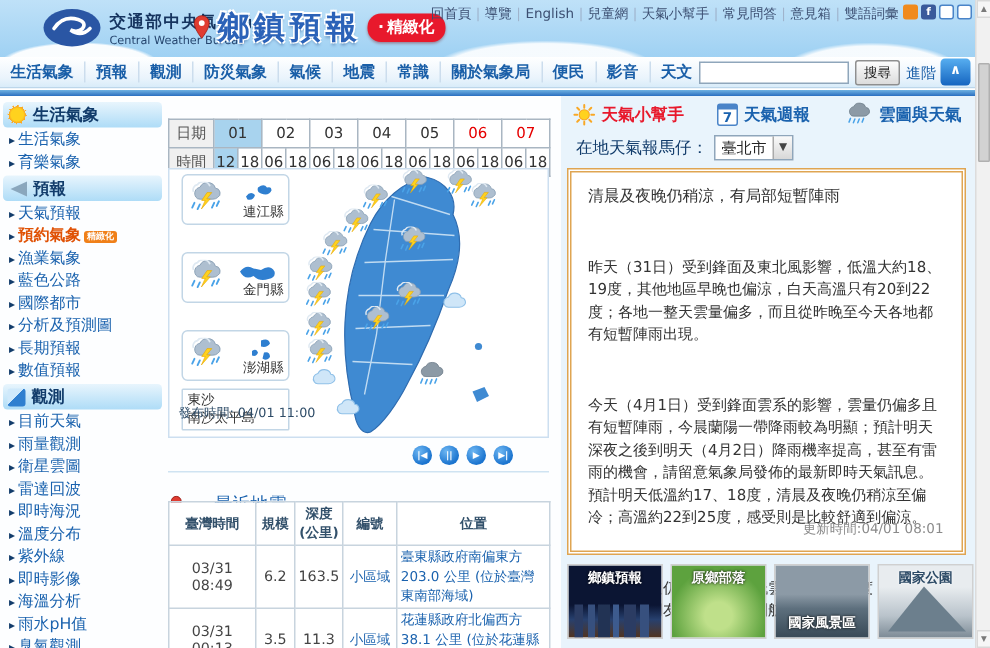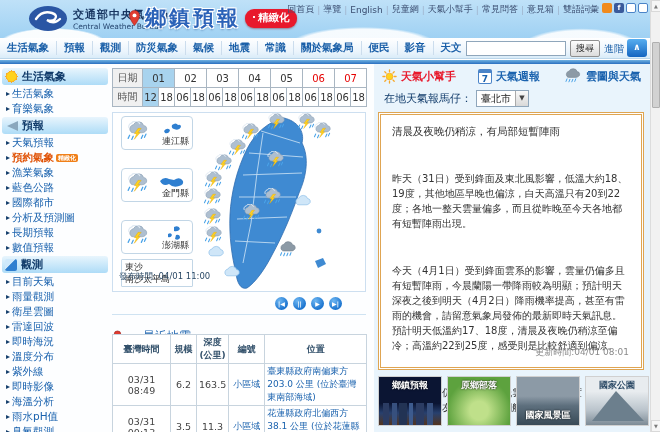--- a/index.html
+++ b/index.html
@@ -49,21 +49,21 @@
   .sb-item { display:flex; gap:2px; font-size:10.5px; color:#1a62ae; line-height:13px; padding:1px 0 1px 4px; cursor:pointer; }
   .sb-item .bullet { color:#123c6b; font-size:8px; line-height:13px; }
   .sb-item.active { color:#e05206; font-weight:bold; }
   .mini-badge { background:#f08019; color:#fff; font-size:6px; line-height:8px; padding:0 2px; border-radius:2px; align-self:center; white-space:nowrap; }
   .icon-sun { width:13px; height:13px; border-radius:50%; background:radial-gradient(circle at 50% 50%, #ffd21e 45%, #f9a825 60%, rgba(249,168,37,0) 62%), repeating-conic-gradient(#f9a825 0 8deg, rgba(0,0,0,0) 8deg 30deg); }
   .icon-horn { width:0; height:0; border-top:5px solid transparent; border-bottom:5px solid transparent; border-right:11px solid #8aa7bd; margin-left:2px; }
   .icon-obs { width:12px; height:12px; background:linear-gradient(135deg,#cfe9fb 45%,#2f7fd0 46%); border-radius:2px; }
 
   
   .main { position:absolute; left:112px; top:2px; width:256px; height:366px; overflow:hidden; }
-  .datetable { position:absolute; left:0; top:2px; border-collapse:collapse; }
+  .datetable { position:absolute; left:0; top:13px; border-collapse:collapse; }
   .datetable td { border:1px solid #a9b6c2; font-size:10px; text-align:center; color:#333; background:#fff; cursor:pointer; }
   .datetable .lab { background:#f0f0f0; color:#555; width:30px; height:19px; cursor:default; }
   .datetable .d { width:32px; height:19px; font-weight:normal; }
   .datetable .t { width:16px; height:17px; }
   .datetable .sel { background:#a8d3ee; }
   .datetable .red { color:#e60000; }
 
   .mappanel { position:absolute; left:0; top:46px; width:254px; height:180px; background:#fff; border:1px solid #cddff0; }
   .minibox { position:absolute; left:8px; width:72px; height:34px; border:1px solid #c2d6e6; border-radius:4px; background:#fff; cursor:pointer; }
   .minibox .cname { position:absolute; right:3px; bottom:1px; font-size:9px; color:#333; }

